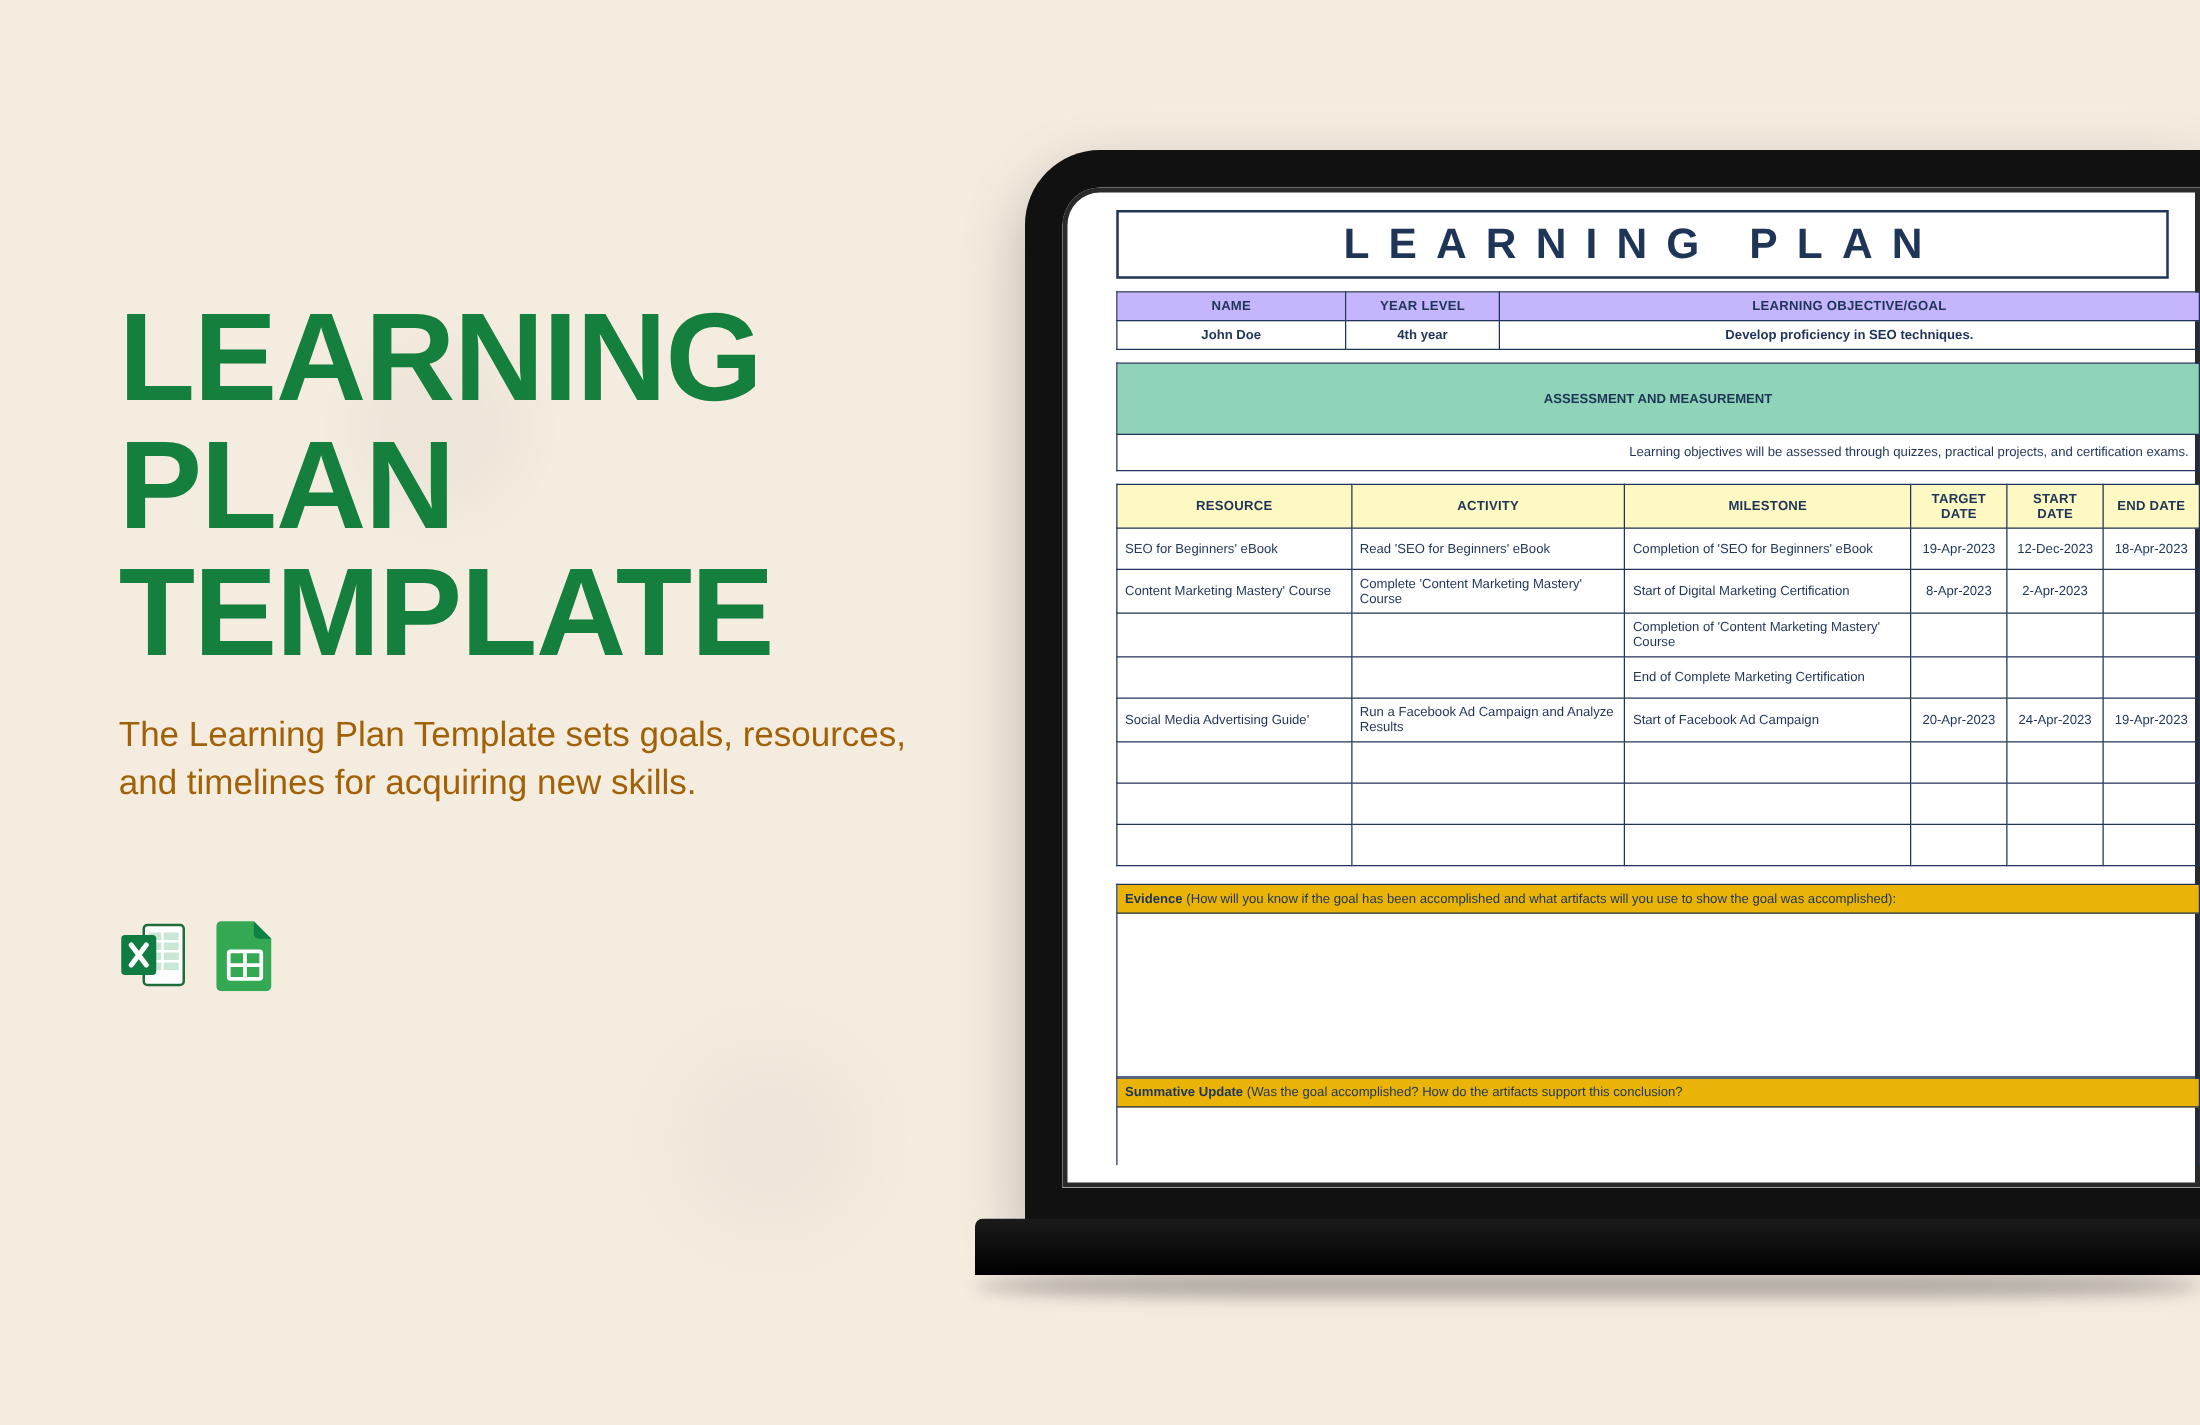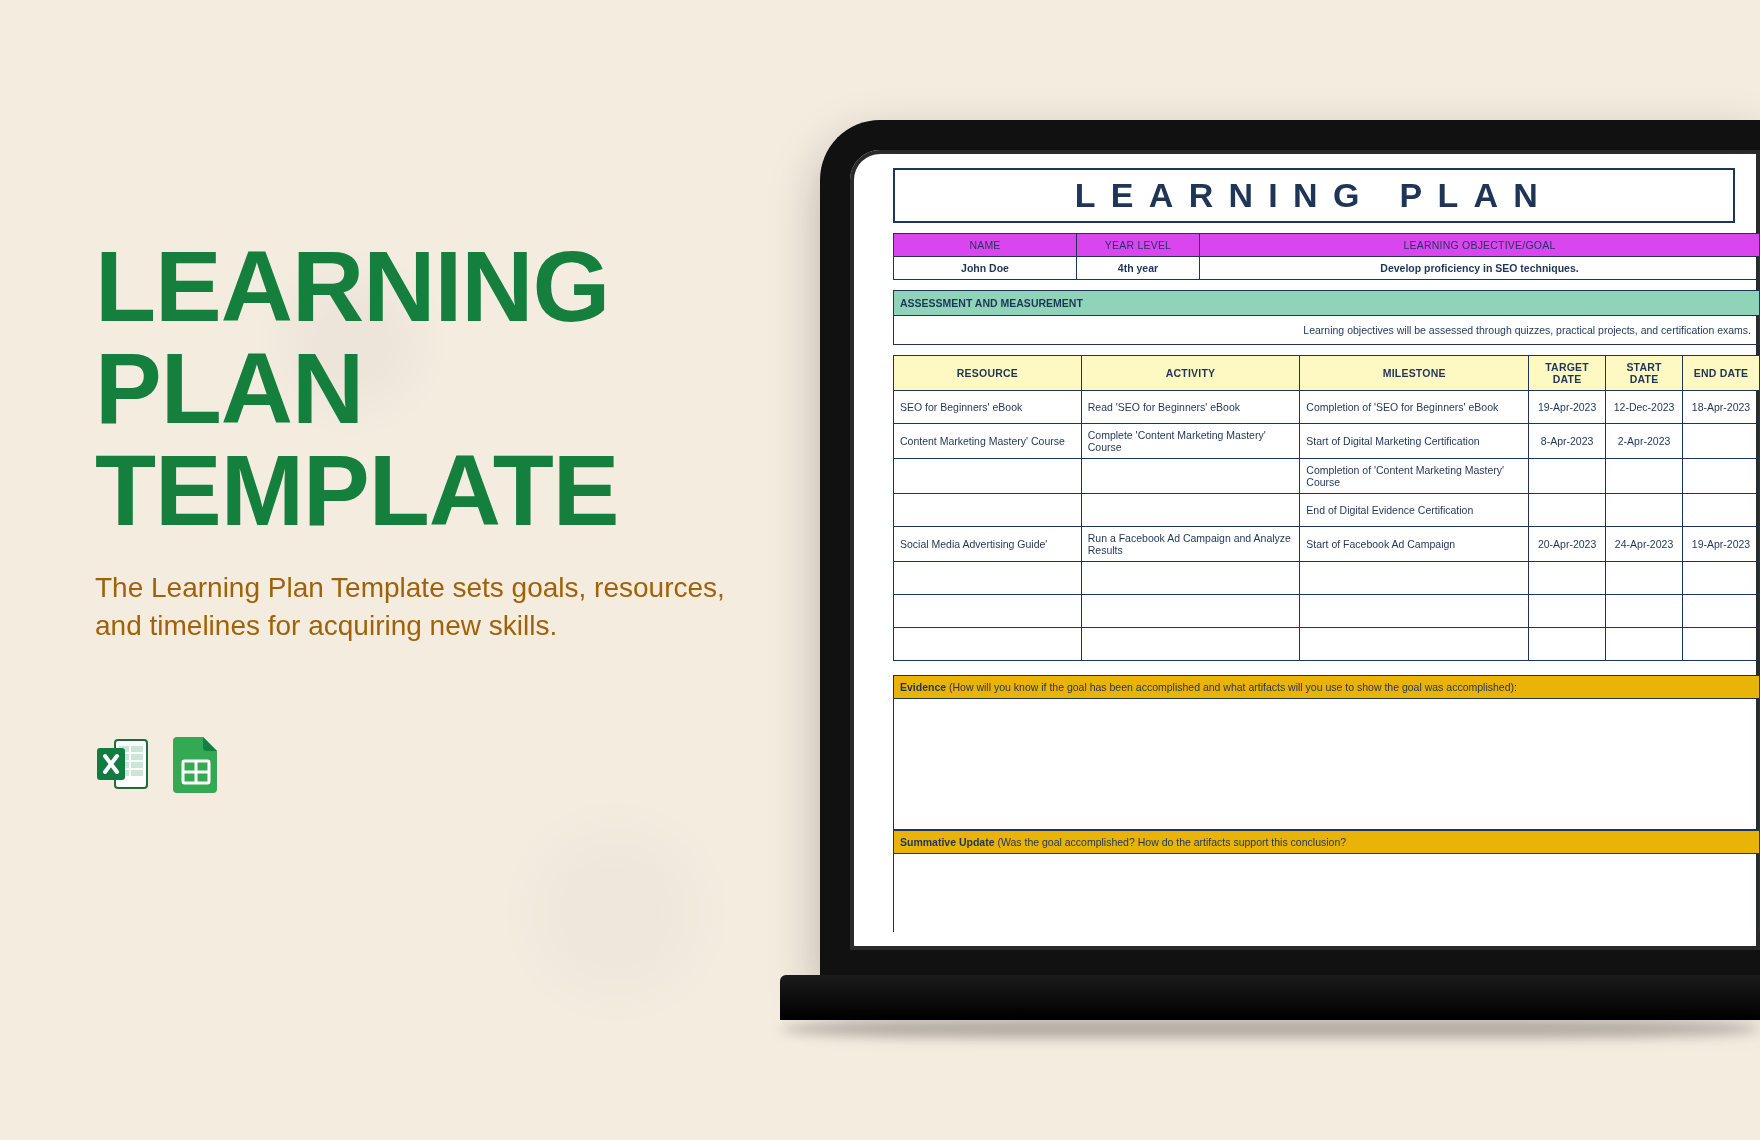--- a/index.html
+++ b/index.html
@@ -18,23 +18,23 @@
 
   .laptop{position:absolute;right:0;top:120px;width:980px;height:960px;}
   .screen-frame{position:absolute;left:40px;top:0;right:0;bottom:100px;border:30px solid #111;border-right:0;border-top-left-radius:60px;border-bottom-left-radius:0;background:#fff;box-shadow:inset 0 0 0 4px #2a2a2a, 0 20px 50px rgba(0,0,0,.25);} 
   .base{position:absolute;left:0;right:0;bottom:60px;height:45px;background:linear-gradient(#1b1b1b,#000);border-top-left-radius:6px;}
   .base::after{content:"";position:absolute;left:0;right:0;bottom:-18px;height:18px;background:rgba(0,0,0,.25);border-radius:50%/100%;filter:blur(6px);} 
 
   .doc{position:absolute;inset:18px 0 18px 18px;overflow:hidden;}
   .plan-title{margin:0 25px 10px 25px;border:2px solid #1f3557;padding:6px 0;text-align:center;font-size:34px;letter-spacing:.45em;font-weight:800;color:#1f3557;}
   table{border-collapse:collapse;width:calc(100% - 25px);margin-left:25px;}
   th,td{border:1px solid #1f3557;font-size:10.5px;color:#1f3557;padding:5px 6px;vertical-align:middle;}
-  th{background:#d946ef;font-weight:400;text-align:center;font-size:10.5px;letter-spacing:.02em;}
+  th{background:#c4b5fd;font-weight:700;text-align:center;font-size:10.5px;letter-spacing:.02em;}
   .sub td{text-align:center;font-weight:700;}
-  .assess-h{background:#8fd4b9;font-weight:800;padding:6px;margin-left:33px;}
+  .assess-h{background:#8fd4b9;text-align:center;font-weight:800;padding:22px;margin-left:33px;}
   .assess-b{text-align:right;padding:8px;}
   .grid-h th{background:#fef9c3;color:#1f3557;font-weight:800;}
   .grid td{height:22px;}
   .wide-row td{height:22px;}
   .section-label{background:#eab308;}
   .big-cell{height:120px;vertical-align:top;}
   .small{font-weight:400}
   .center{text-align:center}
   .w-res{width:170px}
   .w-act{width:200px}
@@ -142,21 +142,21 @@
             <td></td>
             <td></td>
             <td>Completion of 'Content Marketing Mastery' Course</td>
             <td class="center"></td>
             <td class="center"></td>
             <td class="center"></td>
           </tr>
           <tr>
             <td></td>
             <td></td>
-            <td>End of Digital Evidence Certification</td>
+            <td>End of Complete Marketing Certification</td>
             <td class="center"></td>
             <td class="center"></td>
             <td class="center"></td>
           </tr>
           <tr>
             <td>Social Media Advertising Guide'</td>
             <td>Run a Facebook Ad Campaign and Analyze Results</td>
             <td>Start of Facebook Ad Campaign</td>
             <td class="center">20-Apr-2023</td>
             <td class="center">24-Apr-2023</td>

